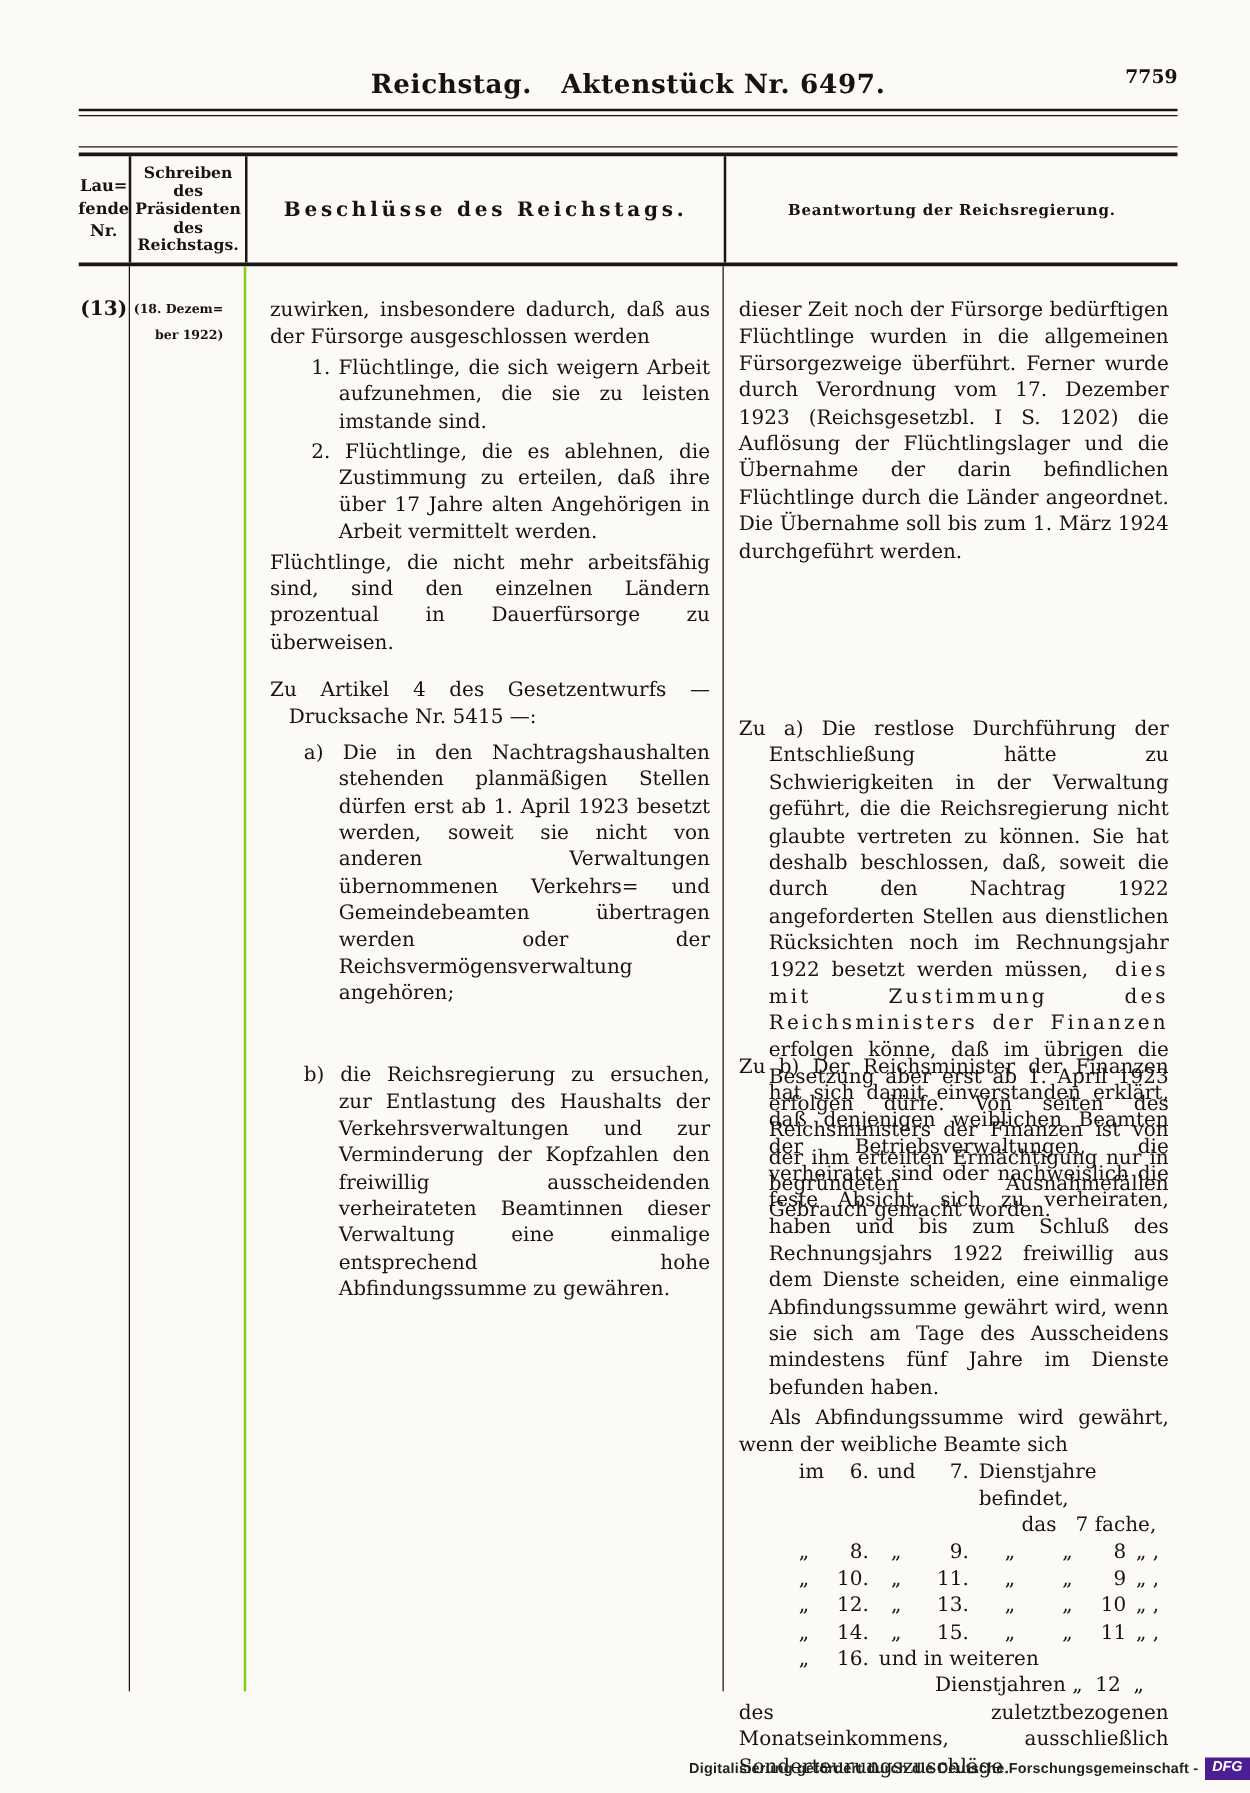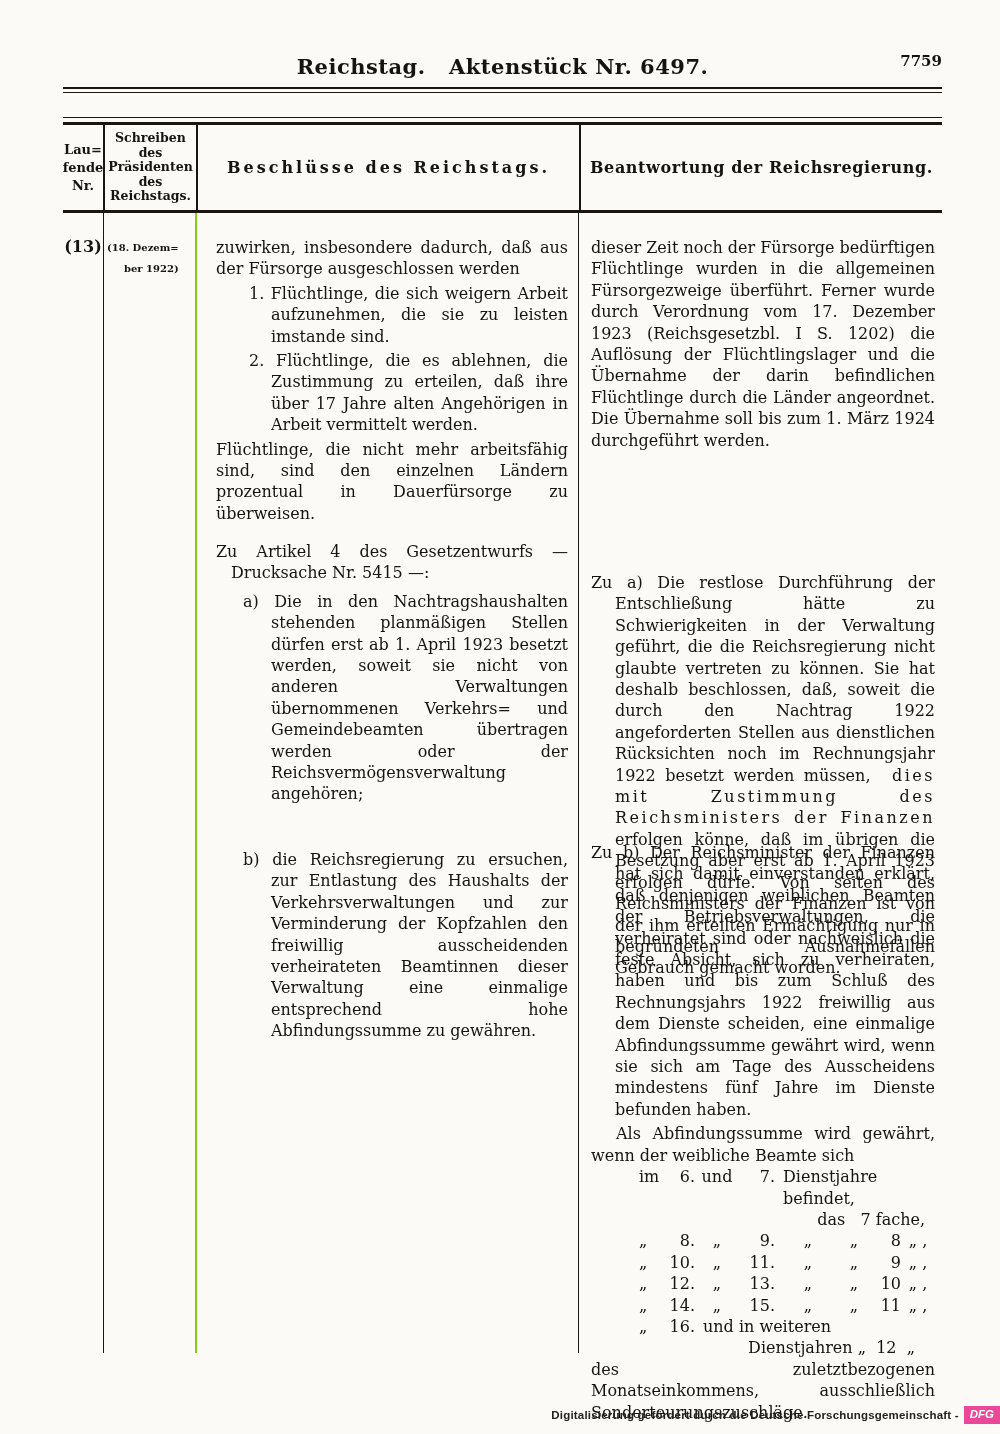--- a/index.html
+++ b/index.html
@@ -24,21 +24,21 @@
     border-top:2px solid #1a160f; border-bottom:1px solid #1a160f;
   }
   
   .doc-table { position:absolute; left:63px; top:117px; width:879px; }
   .t-toprule { height:4px; border-top:1px solid #1a160f; border-bottom:3px solid #1a160f; }
   .t-head { display:flex; align-items:stretch; height:85px; border-bottom:3px solid #1a160f; }
   .th { font-weight:bold; display:flex; align-items:center; justify-content:center; text-align:center; }
   .th-1 { width:40px; font-size:13px; line-height:18px; border-right:2px solid #1a160f; white-space:pre-line; }
   .th-2 { width:91px; font-size:12.5px; line-height:14.5px; border-right:2px solid #1a160f; white-space:pre-line; }
   .th-3 { width:381px; font-size:16px; letter-spacing:3px; border-right:2px solid #1a160f; }
-  .th-4 { flex:1; font-size:16px; letter-spacing:0.6px; }
+  .th-4 { flex:1; font-size:12px; letter-spacing:0.6px; }
 
   .t-body { display:flex; height:1140px; }
   .td-1 { width:40px; border-right:1px solid #1a160f; text-align:center; padding-top:24px;
           font-weight:bold; font-size:16px; }
   .td-2 { width:91px; border-right:2px solid #84cc16; padding-top:24px; font-weight:bold; font-size:10px; }
   .td-2 .date { white-space:pre-line; padding-left:20px; text-indent:-17px; line-height:21px; }
   .td-3 { width:381px; border-right:1.5px solid #1a160f; position:relative; }
   .td-4 { flex:1; position:relative; }
 
   
@@ -73,21 +73,21 @@
   .alw-right2 { text-align:right; padding-right:20px; white-space:pre; }
 
   
   .footer {
     position:absolute; top:1406px; right:0;
     display:flex; align-items:center;
     font-family:"Liberation Sans", sans-serif;
   }
   .footer-text { font-size:11.5px; font-weight:bold; color:#222; letter-spacing:0.2px; }
   .dfg-box {
-    margin-left:5px; background:#ec4899; color:#ffffff;
+    margin-left:5px; background:#4c1d95; color:#ffffff;
     font-size:11.5px; font-weight:bold; font-style:italic;
     padding:2px 6px 3px 6px; line-height:13px;
   }
 </style>
 </head>
 <body>
 
 <div class="page">
 
   <div class="page-title">Reichstag.   Aktenstück Nr. 6497.</div>

